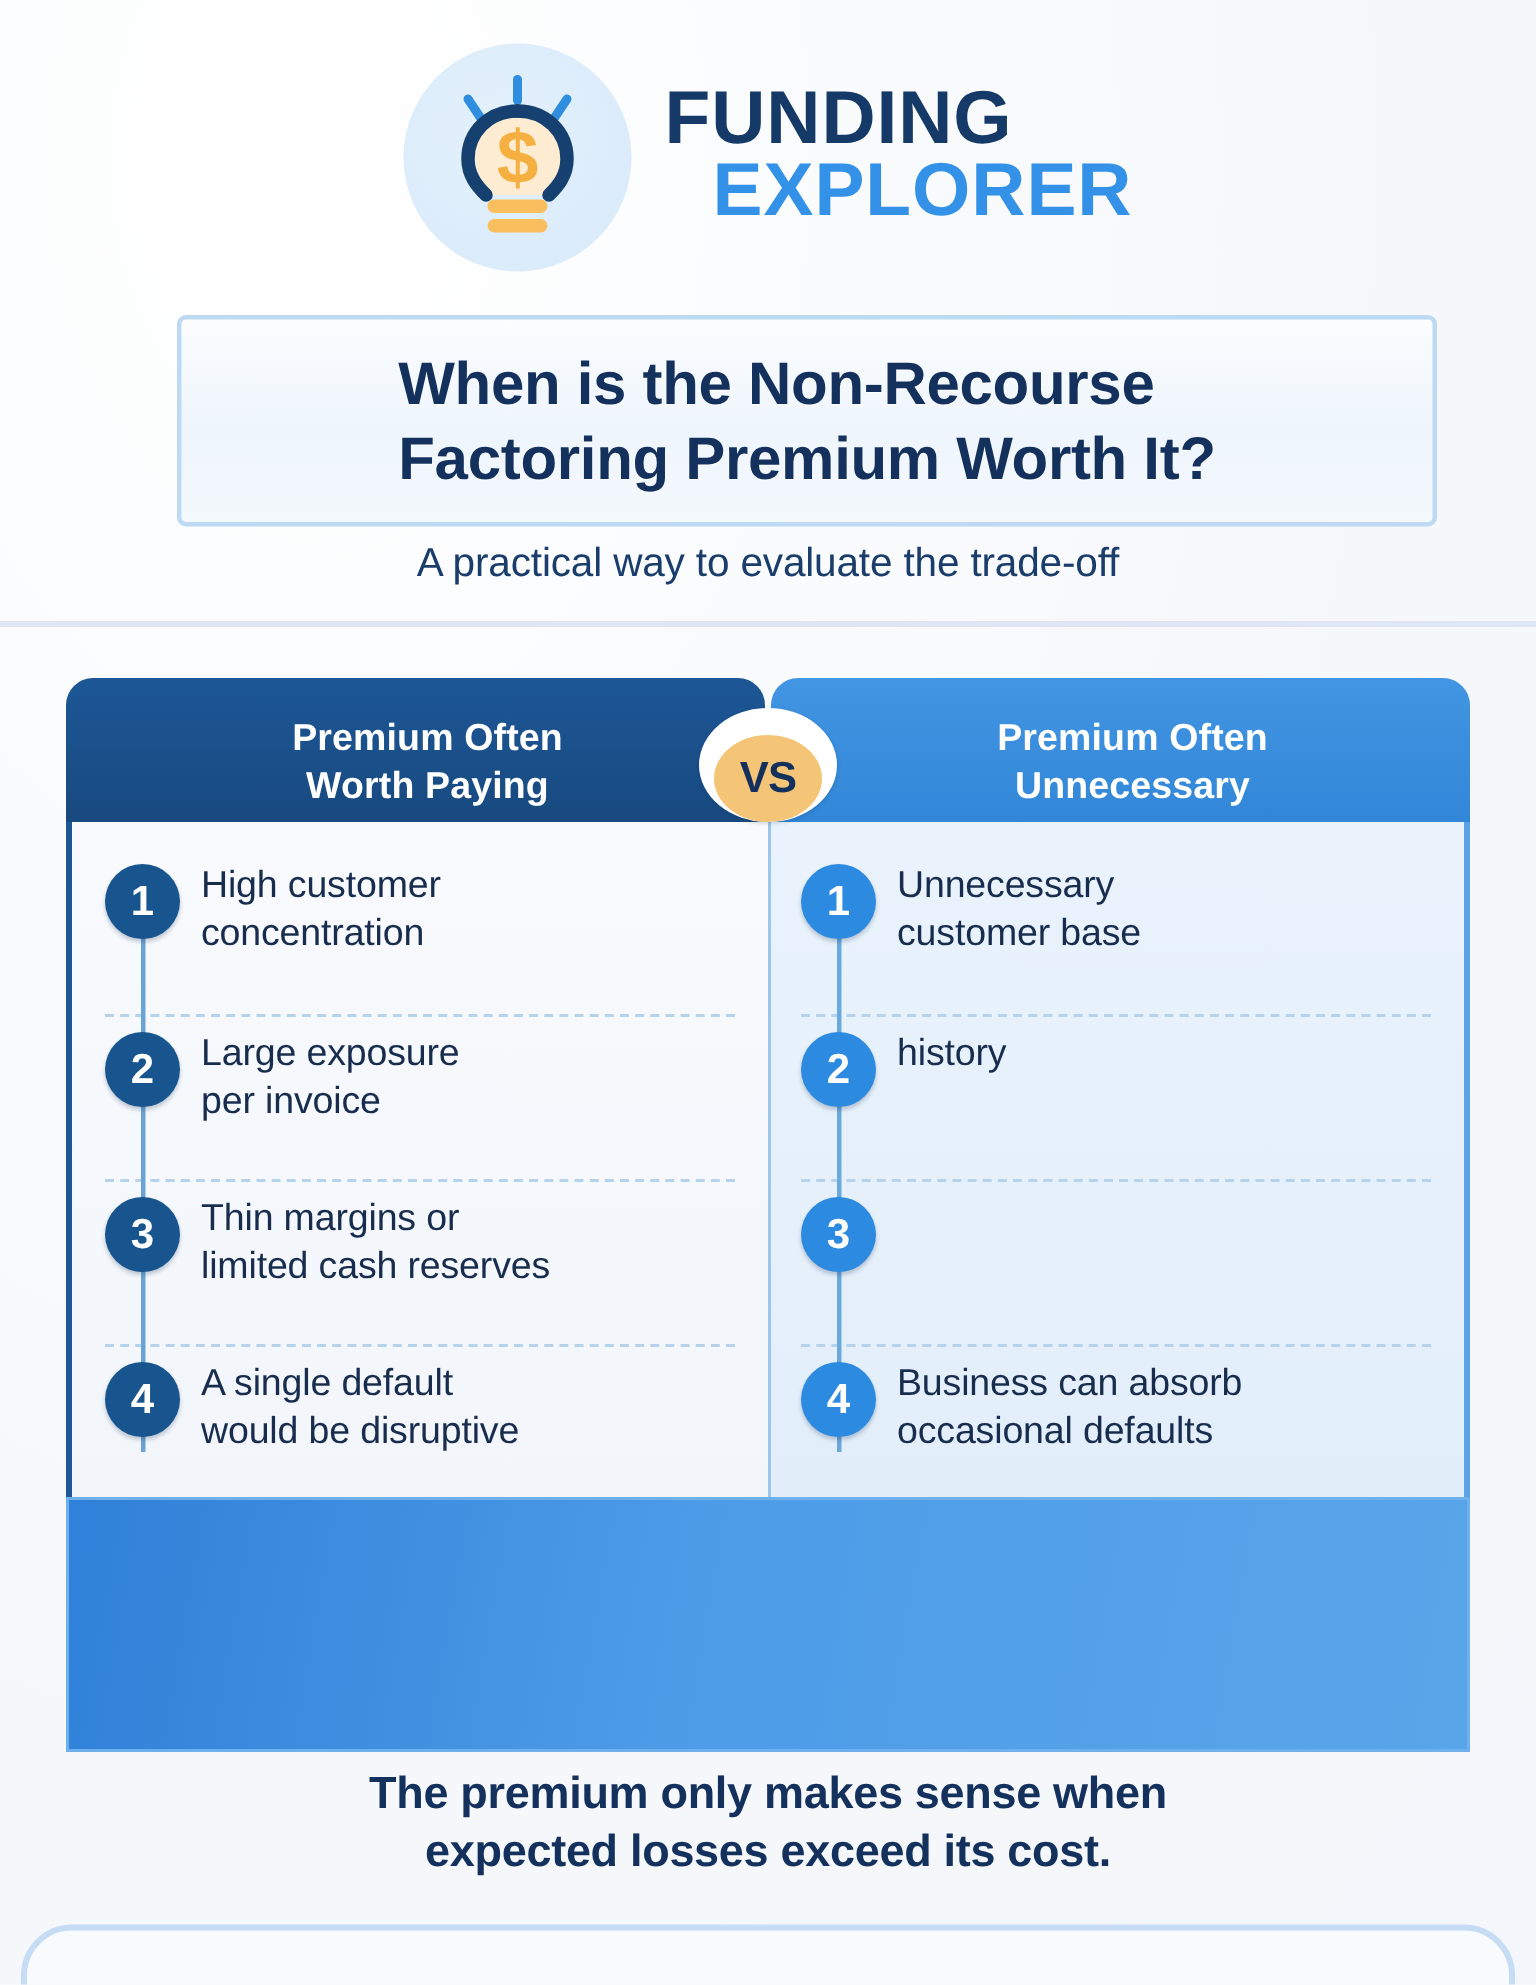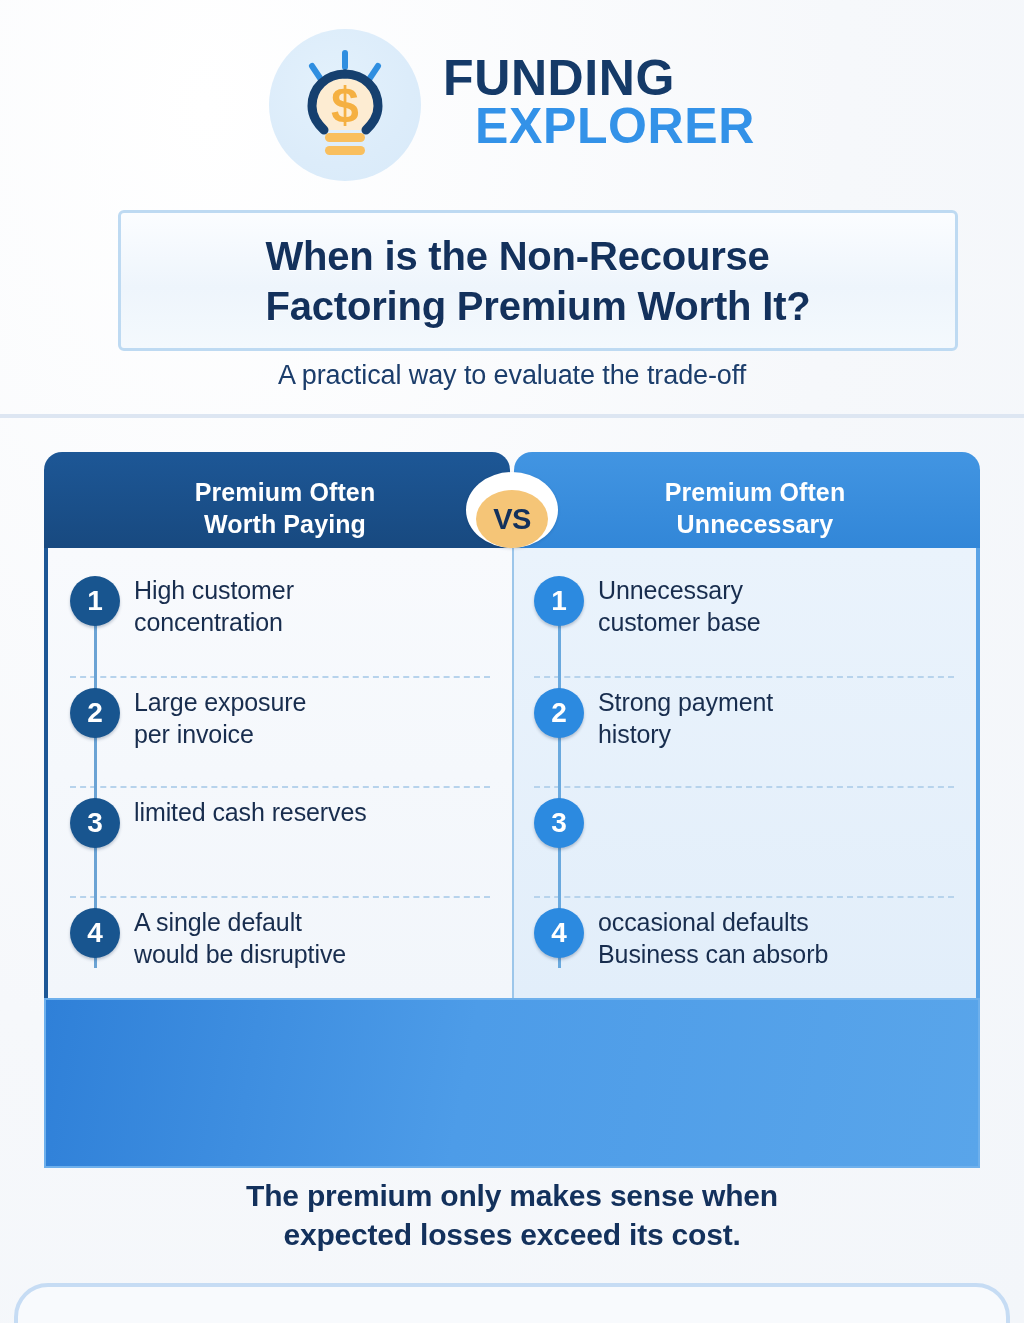--- a/index.html
+++ b/index.html
@@ -374,20 +374,21 @@
           <div class="badge">2</div>
           <div class="item-text">
             <div>Large exposure</div>
             <div>per invoice</div>
           </div>
         </div>
 
         <div class="item">
           <div class="badge">3</div>
           <div class="item-text">
+            <div>Thin margins or</div>
             <div>limited cash reserves</div>
           </div>
         </div>
 
         <div class="item">
           <div class="badge">4</div>
           <div class="item-text">
             <div>A single default</div>
             <div>would be disruptive</div>
           </div>
@@ -401,34 +402,33 @@
           <div class="badge">1</div>
           <div class="item-text">
             <div>Unnecessary</div>
             <div>customer base</div>
           </div>
         </div>
 
         <div class="item">
           <div class="badge">2</div>
           <div class="item-text">
-            <div>Strong payment</div>
             <div>history</div>
           </div>
         </div>
 
         <div class="item">
           <div class="badge">3</div>
         </div>
 
         <div class="item">
           <div class="badge">4</div>
           <div class="item-text">
+            <div>Business can absorb</div>
             <div>occasional defaults</div>
-            <div>Business can absorb</div>
           </div>
         </div>
       </div>
 
     </div>
 
     <div class="footer-block"></div>
   </div>
 
   <div class="closing">

